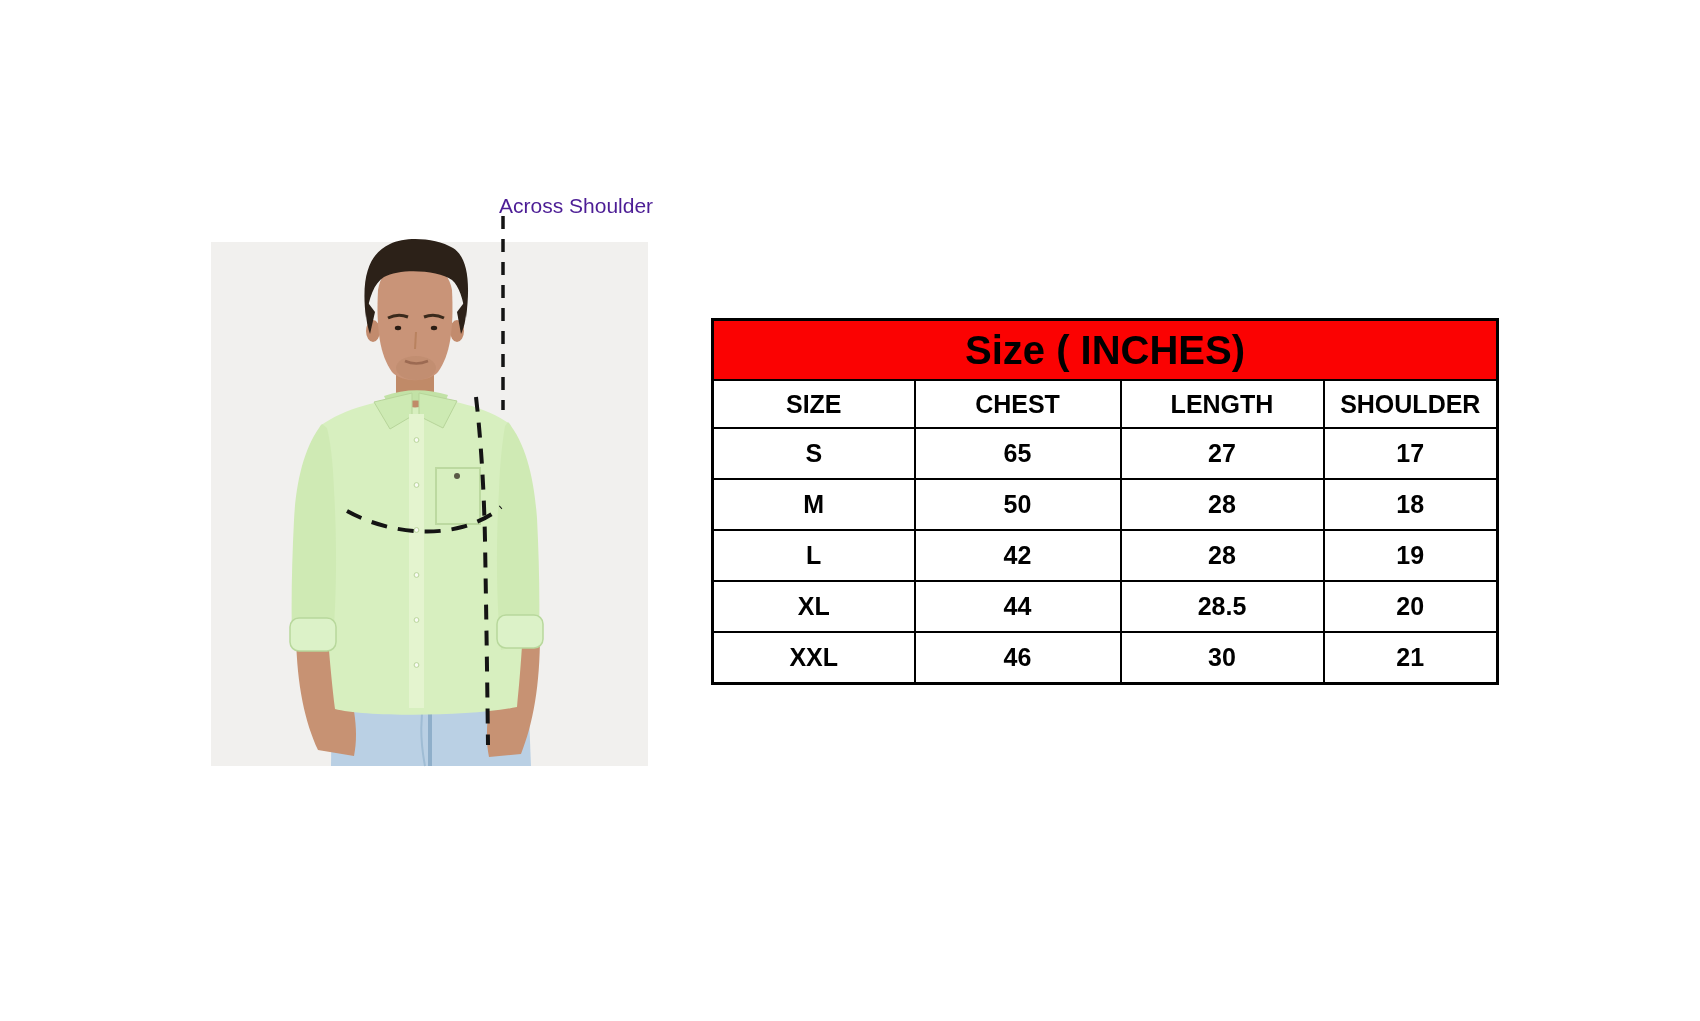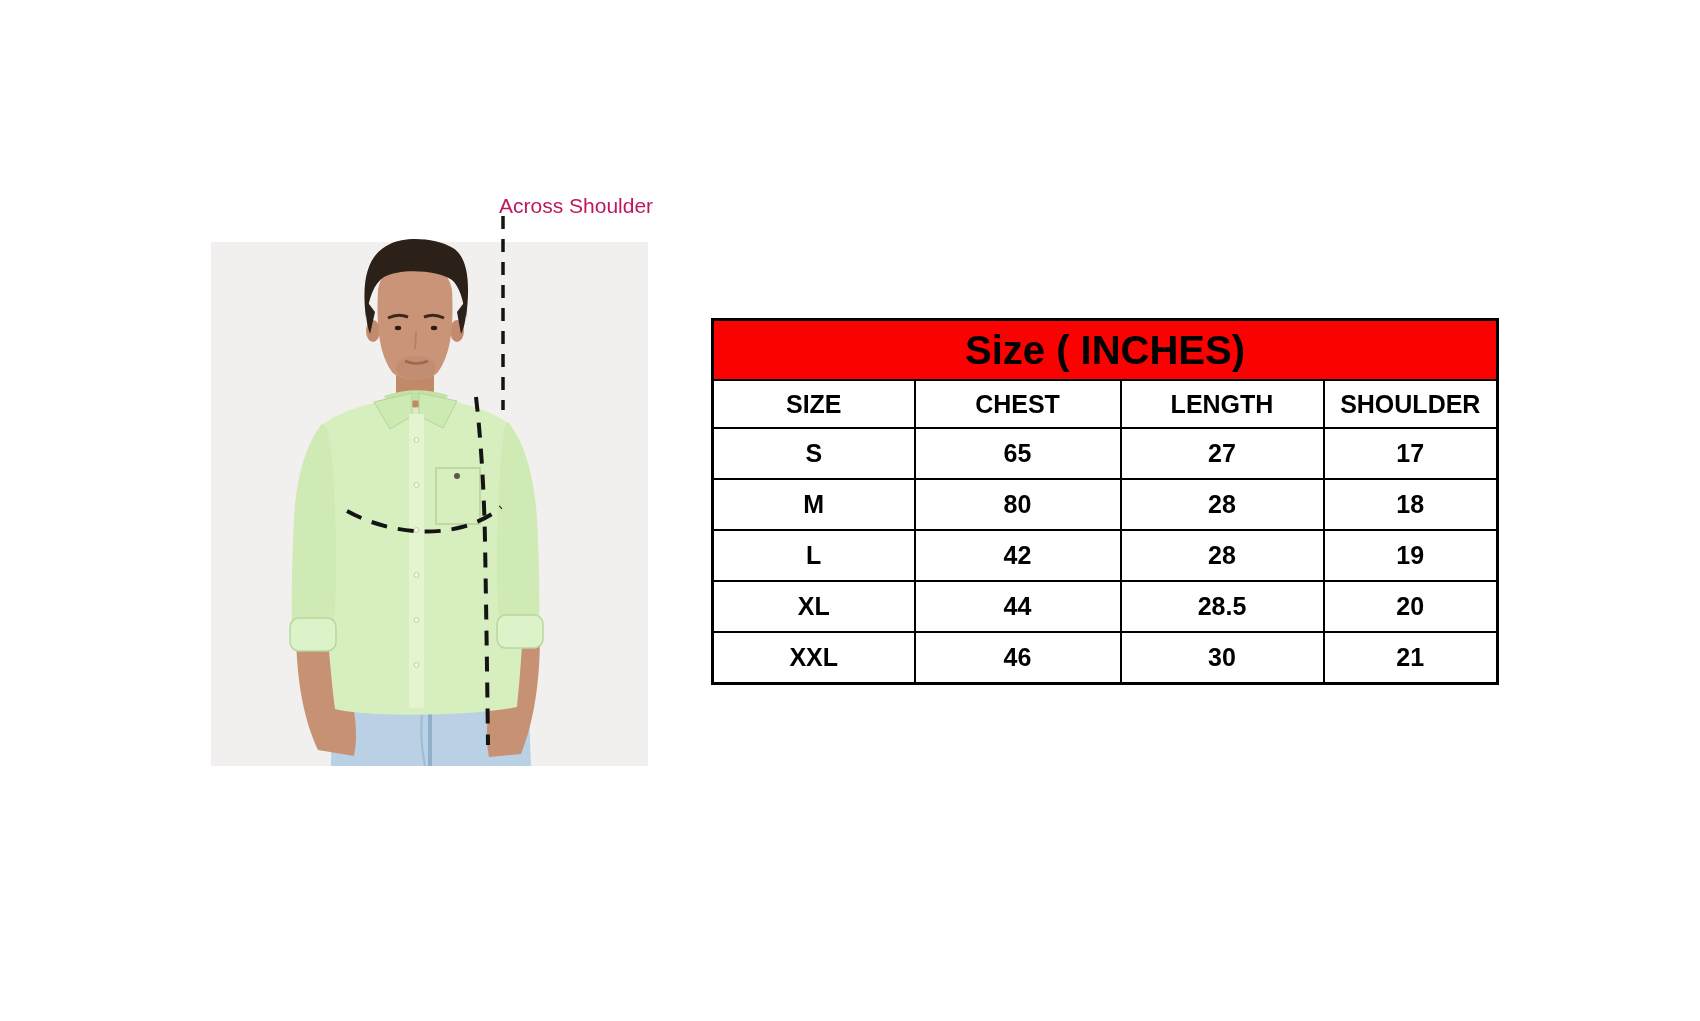--- a/index.html
+++ b/index.html
@@ -3,21 +3,21 @@
 <meta charset="utf-8">
 <style>
   html,body { margin:0; padding:0; background:#ffffff; }
   .canvas {
     position:relative; width:1700px; height:1021px; background:#ffffff;
     font-family:"Liberation Sans", sans-serif; overflow:hidden;
   }
   .figure-svg { position:absolute; left:0; top:0; width:700px; height:800px; }
   .shoulder-label {
     position:absolute; left:499px; top:194px;
-    font-size:21px; color:#be185d; letter-spacing:0px; white-space:nowrap;
+    font-size:21px; color:#4c1d95; letter-spacing:0px; white-space:nowrap;
   }
   .size-table-wrap { position:absolute; left:711px; top:318px; width:785px;border-radius:19px; }
   table.size-grid {
     border-collapse:collapse; table-layout:fixed; width:785px;
     border:3px solid #000;
   }
   table.size-grid th, table.size-grid td {
     border:2px solid #000; text-align:center; vertical-align:middle;
     color:#000; font-weight:bold; padding:0;
   }
@@ -127,21 +127,21 @@
       </thead>
       <tbody>
         <tr>
           <td class="data-cell">S</td>
           <td class="data-cell">65</td>
           <td class="data-cell">27</td>
           <td class="data-cell">17</td>
         </tr>
         <tr>
           <td class="data-cell">M</td>
-          <td class="data-cell">80</td>
+          <td class="data-cell">50</td>
           <td class="data-cell">28</td>
           <td class="data-cell">18</td>
         </tr>
         <tr>
           <td class="data-cell">L</td>
           <td class="data-cell">42</td>
           <td class="data-cell">28</td>
           <td class="data-cell">19</td>
         </tr>
         <tr>

